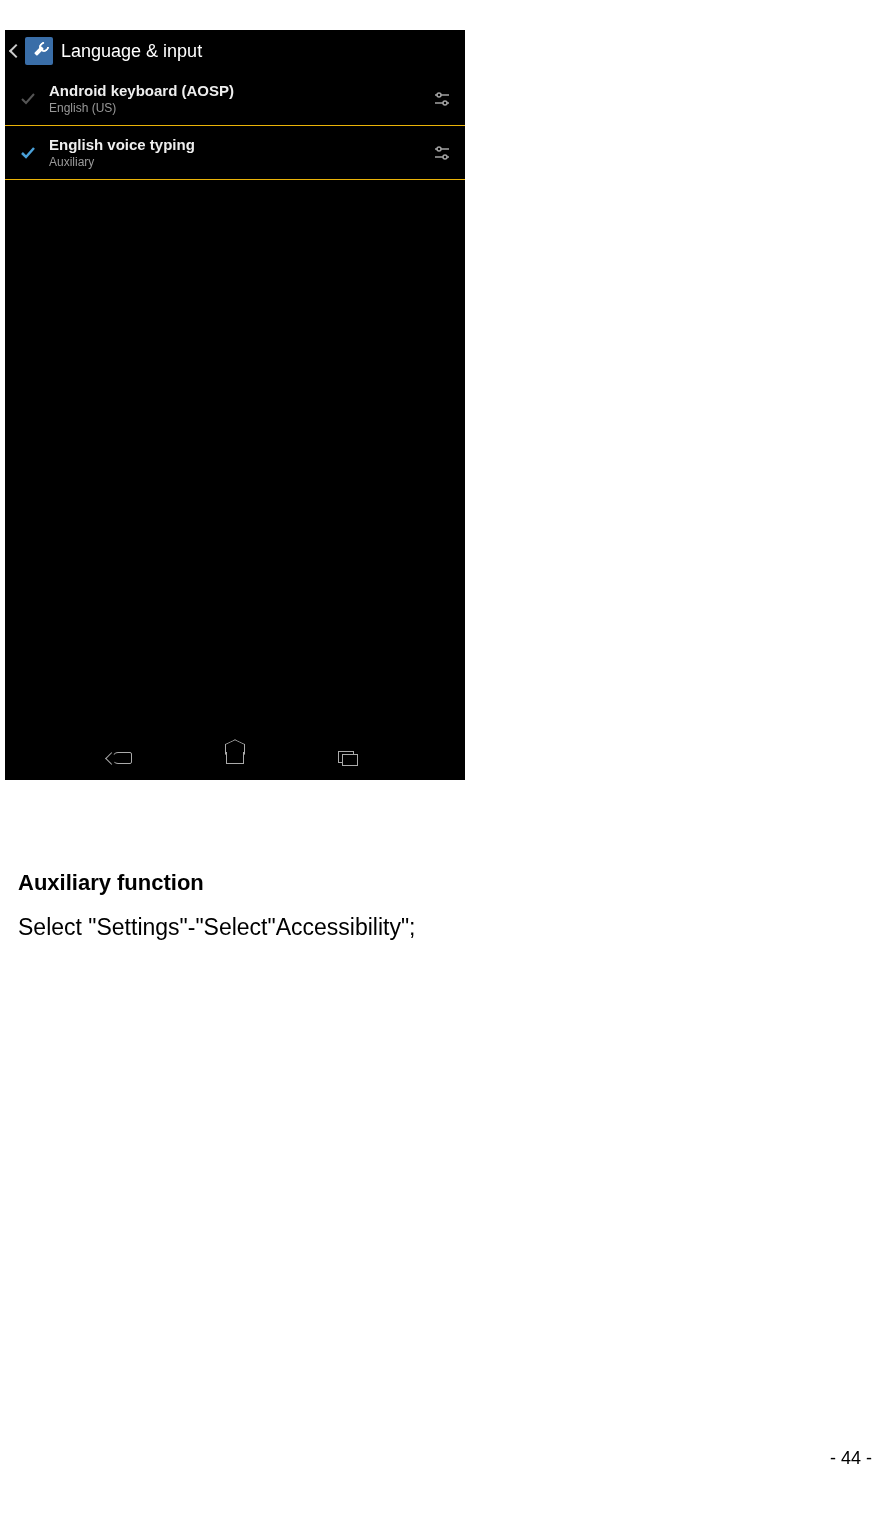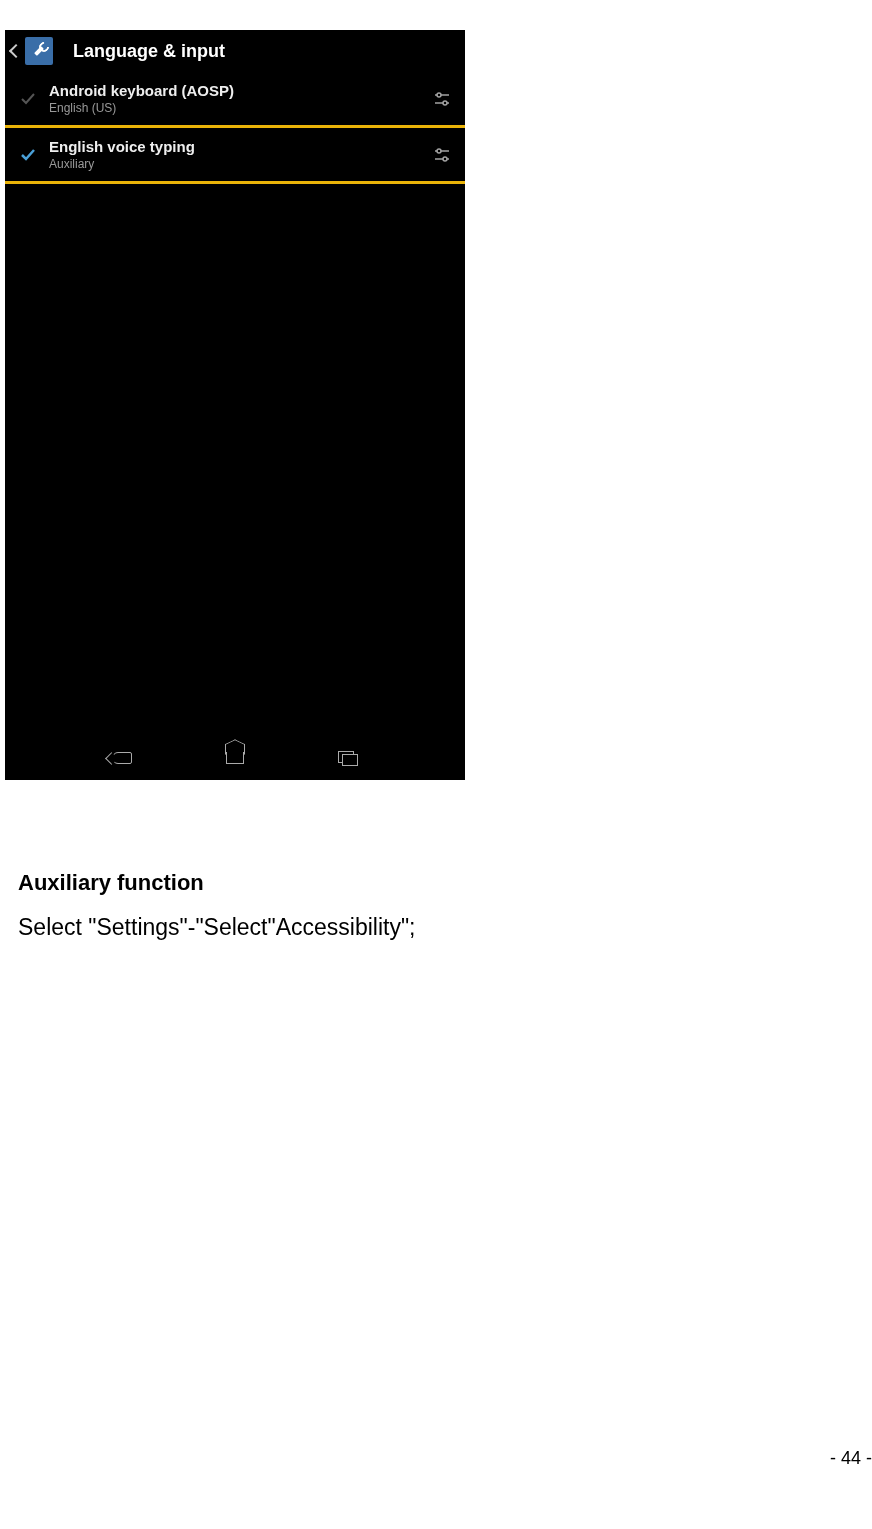--- a/index.html
+++ b/index.html
@@ -17,22 +17,21 @@
       width: 460px;
       height: 750px;
       background: #000;
       color: #fff;
     }
     .titlebar {
       display: flex;
       align-items: center;
       height: 42px;
       padding: 0 6px;
-      gap: 20px;
-      font-weight: bold;
+      gap: 8px;
     }
     .back-wrap {
       display: flex;
       align-items: center;
       gap: 4px;
     }
     .back-chevron {
       width: 10px;
       height: 10px;
       border-left: 2px solid #ccc;
@@ -84,21 +83,21 @@
       font-size: 12px;
       color: #bbb;
       padding: 10px 12px 6px 12px;
       border-bottom: 2px solid #3a6b95;
       letter-spacing: 0.5px;
     }
     .list-item {
       display: flex;
       align-items: center;
       padding: 10px 12px;
-      border-bottom: 3px solid #eab308;
+      border-bottom: 1px solid #eab308;
     }
     .check {
       width: 22px;
       display: flex;
       align-items: center;
       justify-content: center;
     }
     .check svg { width: 16px; height: 16px; }
     .item-text { flex: 1; padding-left: 10px; }
     .item-title { font-size: 15px; color: #eee; font-weight: bold; }

